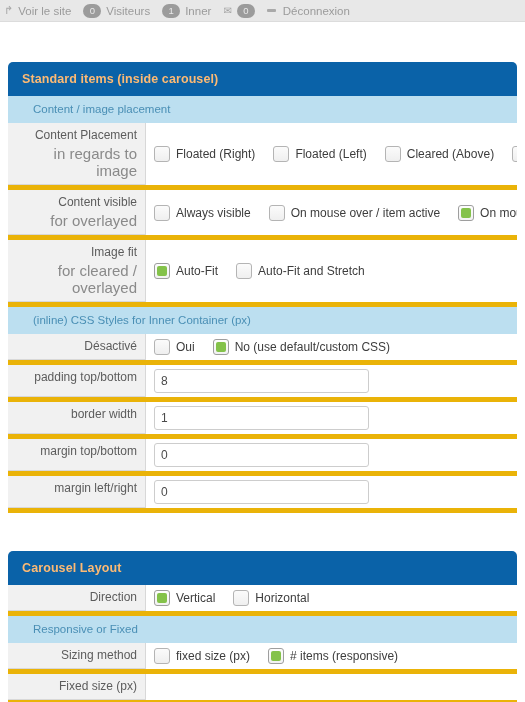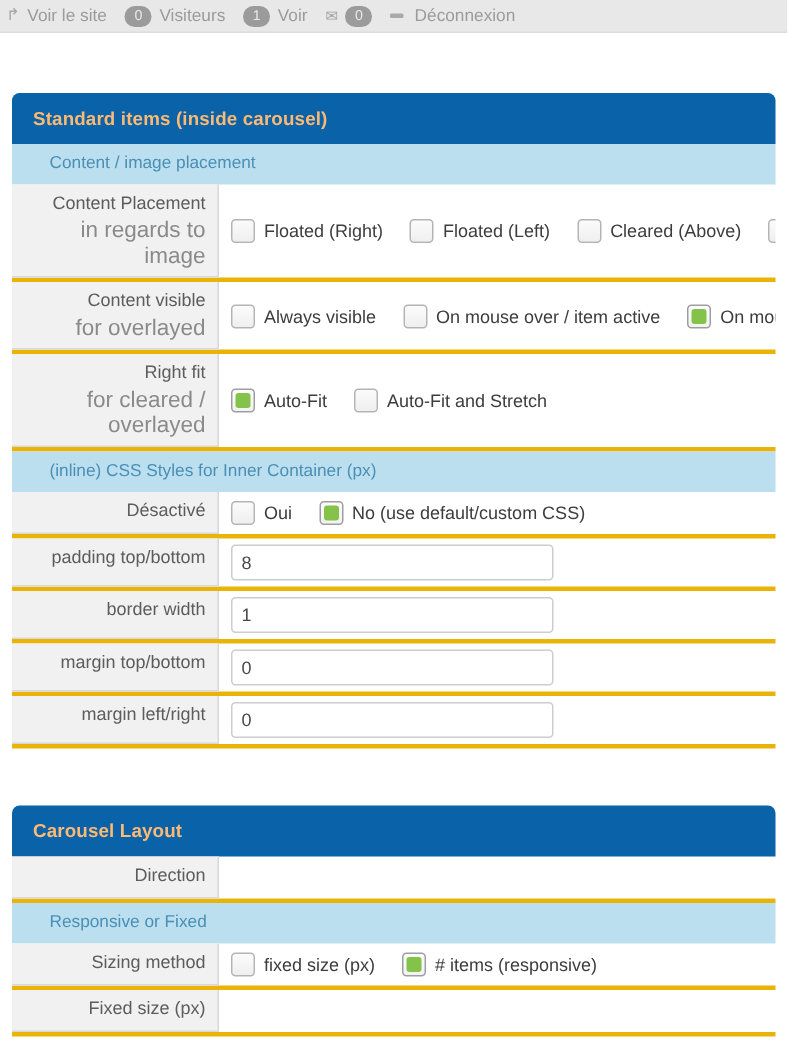--- a/index.html
+++ b/index.html
@@ -88,21 +88,21 @@
     font-size: 11.5px;
     height: 27px;
     line-height: 27px;
     padding-left: 25px;
   }
 
   .row {
     display: flex;
     align-items: stretch;
     min-height: 31px;
-    border-bottom: 3px solid #eab308;
+    border-bottom: 5px solid #eab308;
   }
   .row-label {
     width: 138px;
     min-width: 138px;
     background: #f1f1f1;
     border-right: 1px solid #d8d8d8;
     border-bottom: 1px solid #d8d8d8;
     text-align: right;
     padding: 5px 8px 5px 4px;
     color: #5c5c5c;
@@ -180,21 +180,21 @@
     <div class="ab-item">
       <span class="ab-icon">↱</span>
       <span>Voir le site</span>
     </div>
     <div class="ab-item">
       <span class="ab-badge">0</span>
       <span>Visiteurs</span>
     </div>
     <div class="ab-item">
       <span class="ab-badge">1</span>
-      <span>Voir</span>
+      <span>Inner</span>
     </div>
     <div class="ab-item">
       <span class="ab-mail">✉</span>
       <span class="ab-badge">0</span>
     </div>
     <div class="ab-item">
       <span class="ab-dash"></span>
       <span>Déconnexion</span>
     </div>
   </div>
@@ -236,21 +236,21 @@
               <span class="cb"></span>
               <span class="cb-label">On mouse over / item active</span>
             </label>
             <label class="cb-wrap">
               <span class="cb on"></span>
               <span class="cb-label">On mous</span>
             </label>
           </div>
         </div>
         <div class="row">
-          <div class="row-label"><span>Right fit</span><span class="sub">for cleared / overlayed</span></div>
+          <div class="row-label"><span>Image fit</span><span class="sub">for cleared / overlayed</span></div>
           <div class="row-field">
             <label class="cb-wrap">
               <span class="cb on"></span>
               <span class="cb-label">Auto-Fit</span>
             </label>
             <label class="cb-wrap">
               <span class="cb"></span>
               <span class="cb-label">Auto-Fit and Stretch</span>
             </label>
           </div>
@@ -292,20 +292,30 @@
           <div class="row-field">
             <input type="text" class="txt" value="0" style="">
           </div>
         </div>
       </div>
       <div class="spacer-mid"></div>
       <div class="panel">
         <div class="panel-header">Carousel Layout</div>
         <div class="row">
           <div class="row-label"><span>Direction</span></div>
+          <div class="row-field">
+            <label class="cb-wrap">
+              <span class="cb on"></span>
+              <span class="cb-label">Vertical</span>
+            </label>
+            <label class="cb-wrap">
+              <span class="cb"></span>
+              <span class="cb-label">Horizontal</span>
+            </label>
+          </div>
         </div>
         <div class="section-header">Responsive or Fixed</div>
         <div class="row">
           <div class="row-label"><span>Sizing method</span></div>
           <div class="row-field">
             <label class="cb-wrap">
               <span class="cb"></span>
               <span class="cb-label">fixed size (px)</span>
             </label>
             <label class="cb-wrap">

